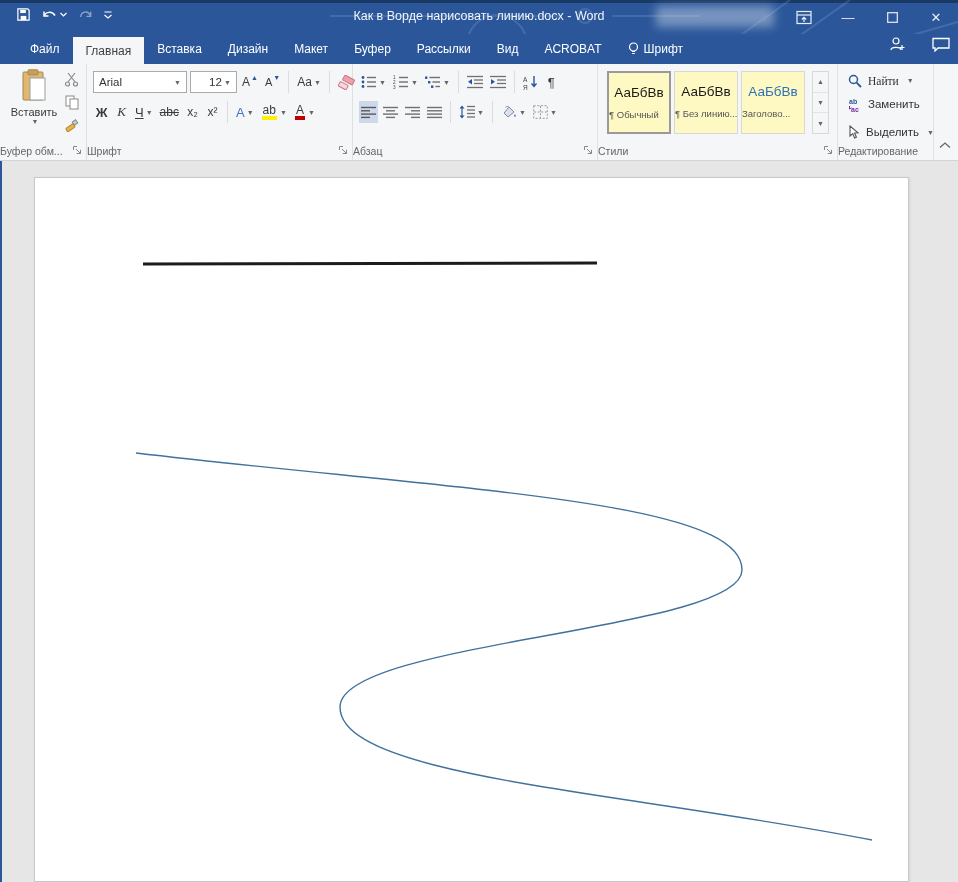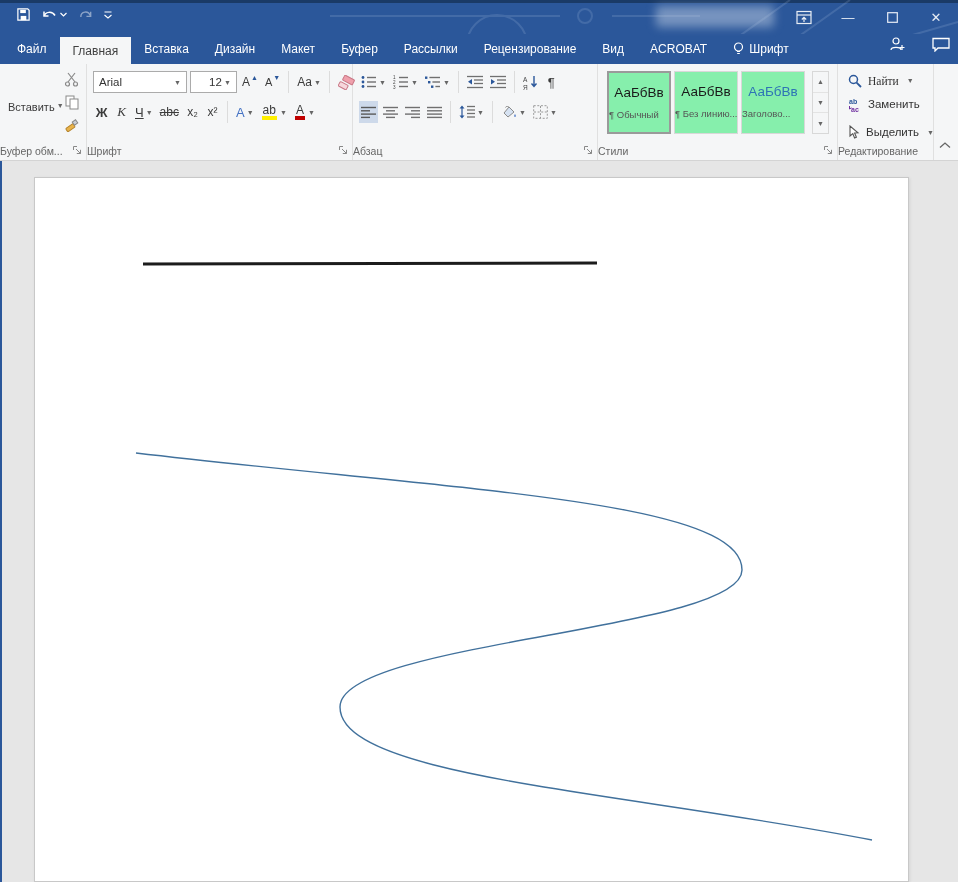--- a/index.html
+++ b/index.html
@@ -11,56 +11,56 @@
   .titlebar-topedge { position:absolute; left:0; top:0; width:958px; height:3px; background:#1A3A66; }
   .deco { position:absolute; left:0; top:0; width:958px; height:64px; pointer-events:none; opacity:.16; }
   .qat { position:absolute; left:16px; top:7px; display:flex; align-items:center; gap:11px; z-index:2; }
   .qat-btn { display:flex; align-items:center; gap:2px; cursor:default; }
   .win-title { position:absolute; left:0; top:9px; width:958px; text-align:center; font-size:12.5px; color:#F2F5FA; z-index:1; }
   .redact { position:absolute; left:656px; top:6px; width:118px; height:21px; background:rgba(196,210,230,.5); filter:blur(5px); border-radius:3px; z-index:2; }
   .winctl { position:absolute; right:0; top:1px; height:32px; display:flex; z-index:3; }
   .winctl .wbtn { width:44px; height:32px; display:flex; align-items:center; justify-content:center; color:#E8EDF5; font-size:13px; }
 
   
-  .tabrow { position:absolute; left:0; top:34px; width:958px; height:30px; background:#2B579A; display:flex; padding-left:4px; }
+  .tabrow { position:absolute; left:0; top:34px; width:958px; height:30px; background:#2B579A; display:flex; padding-left:17px; }
   .tab { color:#fff; font-size:12px; padding:0 13px; display:flex; align-items:center; height:30px; white-space:nowrap; }
   .tab.active { background:#F5F6F7; color:#404040; height:27px; align-self:flex-end; }
   .tab .bulb { margin-right:5px; }
   .tabrow-right { position:absolute; right:8px; top:36px; display:flex; gap:26px; align-items:center; z-index:3; }
 
   
   .ribbon { position:absolute; left:0; top:64px; width:958px; height:97px; background:#F5F6F7; border-bottom:1px solid #D4D4D4; font-size:12px; color:#444; }
   .rgroup { position:absolute; top:0; height:96px; border-right:1px solid #E0E0E0; }
   .glabel { position:absolute; bottom:3px; left:0; right:0; text-align:left; font-size:10.5px; color:#666; white-space:nowrap; overflow:hidden; }
   .launcher { position:absolute; bottom:4px; right:3px; width:12px; height:12px; display:flex; align-items:center; justify-content:center; }
   .rrow { position:absolute; left:6px; display:flex; align-items:center; gap:3px; height:24px; }
   .rb { height:22px; min-width:17px; display:flex; align-items:center; justify-content:center; padding:0 2px; color:#3b3b3b; white-space:nowrap; }
   .rb.sel { background:#CDD9EA; }
   .dd { font-size:7px; color:#666; margin-left:2px; }
   .vsep { width:1px; height:22px; background:#DCDCDC; margin:0 3px; }
   .combo { background:#fff; border:1px solid #ABABAB; height:22px; display:flex; align-items:center; font-size:11.5px; color:#333; padding:0 5px; }
   .combo .dd { margin-left:auto; }
 
   
-  .paste-btn { position:absolute; left:8px; top:5px; width:52px; height:72px; display:flex; flex-direction:row; align-items:center; }
+  .paste-btn { position:absolute; left:8px; top:5px; width:52px; height:72px; display:flex; flex-direction:column; align-items:center; }
   .paste-btn .lbl { font-size:11px; color:#3b3b3b; margin-top:3px; }
   .clip-side { position:absolute; left:62px; top:6px; display:flex; flex-direction:column; gap:4px; }
   .clip-side .rb { height:19px; }
 
   
   .b-bold { font-weight:bold; font-size:13px; }
   .b-italic { font-style:italic; font-size:13px; font-family:"Liberation Serif",serif; }
   .b-under { text-decoration:underline; font-size:13px; }
   .b-strike { text-decoration:line-through; font-size:12px; }
   .mark-under { position:relative; padding:0 2px 4px 2px; font-size:12px; }
   .mark-under .bar { position:absolute; left:1px; right:1px; bottom:1px; height:4px; }
   .tri-up, .tri-dn { font-size:7px; color:#2B579A; position:relative; top:-5px; margin-left:1px; }
 
   
-  .stylecard { position:absolute; top:7px; width:64px; height:63px; background:#86efac; border:1px solid #D8D8D8; }
+  .stylecard { position:absolute; top:7px; width:64px; height:63px; background:#fef9c3; border:1px solid #D8D8D8; }
   .stylecard.sel { border:2px solid #9A9A9A; }
   .stylecard .sample { display:block; text-align:center; margin-top:12px; font-size:13.5px; color:#1a1a1a; }
   .stylecard .sample.blue { color:#2E74B5; }
   .stylecard .sname { display:block; margin-top:9px; font-size:9.5px; color:#555; white-space:nowrap; overflow:hidden; }
   .gallery-scroll { position:absolute; top:7px; right:8px; width:17px; height:63px; border:1px solid #D8D8D8; background:#F5F6F7; display:flex; flex-direction:column; }
   .gallery-scroll .gs { flex:1; display:flex; align-items:center; justify-content:center; font-size:7px; color:#666; border-bottom:1px solid #E3E3E3; }
   .gallery-scroll .gs:last-child { border-bottom:none; }
 
   
   .edit-row { position:absolute; left:10px; display:flex; align-items:center; gap:6px; font-size:11.5px; color:#333; height:20px; }
@@ -112,20 +112,21 @@
           <path d="M13.5 3.5 V8.5 H9" fill="none" stroke="#fff" stroke-width="1.5"></path>
         </svg>
     </span>
     <span class="qat-btn">
       <svg width="8" height="8" viewBox="0 0 8 8">
           <path d="M0.5 1 H7.5 M0.5 4 L4 7 L7.5 4" fill="none" stroke="#fff" stroke-width="1.1"></path>
         </svg>
     </span>
   </div>
 
+  <div class="win-title">Как в Ворде нарисовать линию.docx - Word</div>
   <div class="redact"></div>
 
   <div class="winctl">
     <span class="wbtn">
       <svg width="16" height="15" viewBox="0 0 16 15">
           <rect x="1" y="1.5" width="14" height="12" fill="none" stroke="#E8EDF5" stroke-width="1.2"></rect>
           <line x1="1" y1="5" x2="15" y2="5" stroke="#E8EDF5" stroke-width="1.2"></line>
           <path d="M8 12 V7.5 M5.8 9.5 L8 7.3 L10.2 9.5" fill="none" stroke="#E8EDF5" stroke-width="1.2"></path>
         </svg>
     </span>
@@ -140,21 +141,20 @@
 </div>
 
 <div class="tabrow">
   <span class="tab">Файл</span>
   <span class="tab active">Главная</span>
   <span class="tab">Вставка</span>
   <span class="tab">Дизайн</span>
   <span class="tab">Макет</span>
   <span class="tab">Буфер</span>
   <span class="tab">Рассылки</span>
-  <span class="tab">Рецензирование</span>
   <span class="tab">Вид</span>
   <span class="tab">ACROBAT</span>
   <span class="tab">
     <svg class="bulb" width="11" height="14" viewBox="0 0 11 14">
         <circle cx="5.5" cy="5" r="4" fill="none" stroke="#fff" stroke-width="1.2"></circle>
         <path d="M4 9.5 h3 M4.2 11.5 h2.6" stroke="#fff" stroke-width="1.2"></path>
       </svg>
     <span>Шрифт</span>
   </span>
 </div>

